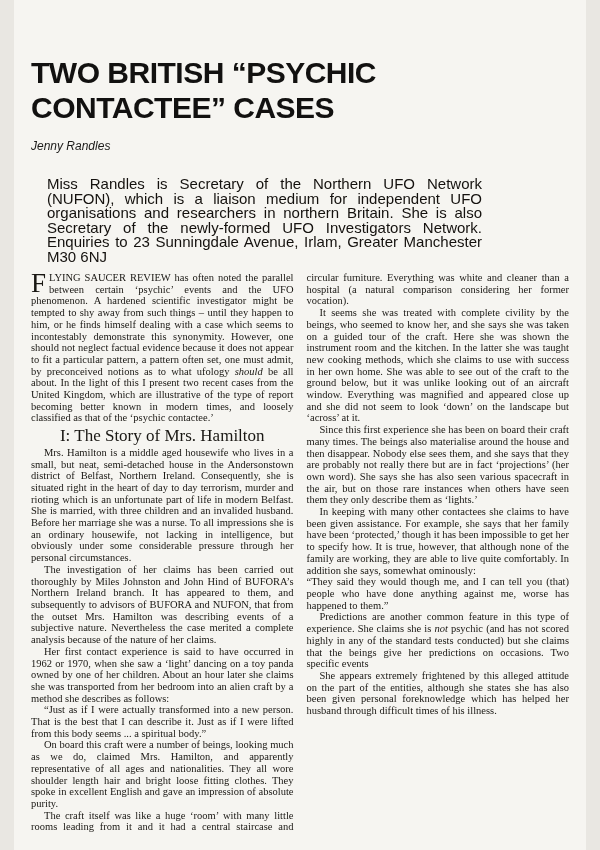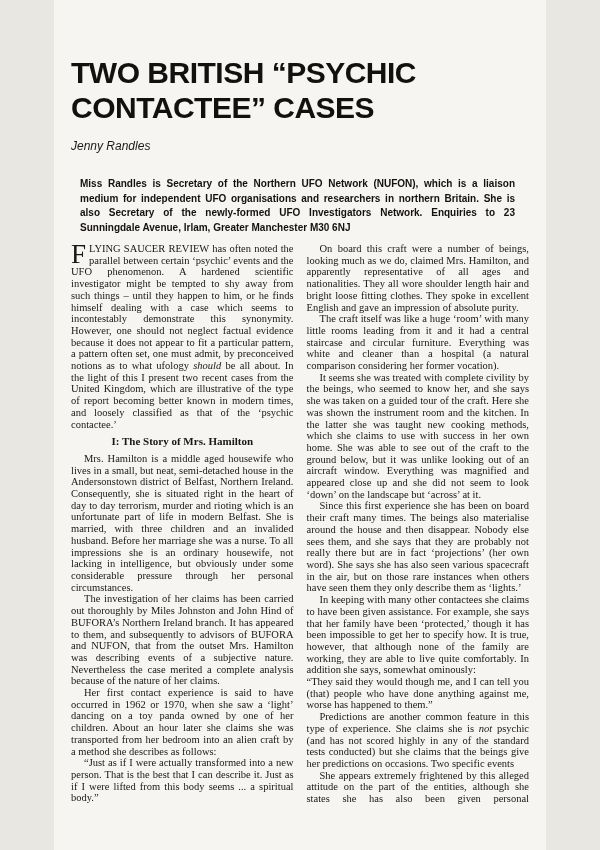--- a/index.html
+++ b/index.html
@@ -2,21 +2,21 @@
 <html><head>
 <meta charset="utf-8">
 <style>
   html, body {
     margin: 0;
     padding: 0;
     background: #e9e7e2;
   }
   .page {
     position: relative;
-    width: 492px;
+    width: 572px;
     height: 850px;
     margin: 0 auto;
     background: #f6f5f1;
     color: #161513;
     box-sizing: border-box;
     padding: 55px 17px 0 17px;
     overflow: hidden;
   }
   .title {
     font-family: "Liberation Sans", sans-serif;
@@ -30,25 +30,25 @@
   .title .title-line { display: block; }
   .byline {
     font-family: "Liberation Sans", sans-serif;
     font-style: italic;
     font-size: 12px;
     margin-top: 14px;
     color: #1b1a18;
   }
   .standfirst {
     font-family: "Liberation Sans", sans-serif;
-    font-weight: bold;
-    font-size: 10px;
+    font-weight: normal;
+    font-size: 15px;
     line-height: 14.5px;
     width: 435px;
-    margin: 24px 0 8px 9px;
+    margin: 24px 0 8px 16px;
     text-align: justify;
     color: #14110e;
   }
   .body-columns {
     font-family: "Liberation Serif", serif;
     font-size: 10.5px;
     line-height: 11.7px;
     text-align: justify;
     column-count: 2;
     column-gap: 13px;
@@ -64,22 +64,22 @@
   .para.first { text-indent: 0; }
   .para.flush { text-indent: 0; }
   .dropcap {
     float: left;
     font-size: 27px;
     line-height: 21px;
     padding: 1px 3px 0 0;
   }
   .section-heading {
     font-family: "Liberation Serif", serif;
-    font-size: 11px;
-    font-weight: bold;
+    font-size: 17px;
+    font-weight: normal;
     text-align: center;
     margin: 6px 0 5px 0;
   }
 </style>
 </head>
 <body>
 
 <div class="page">
 
   <h1 class="title">

